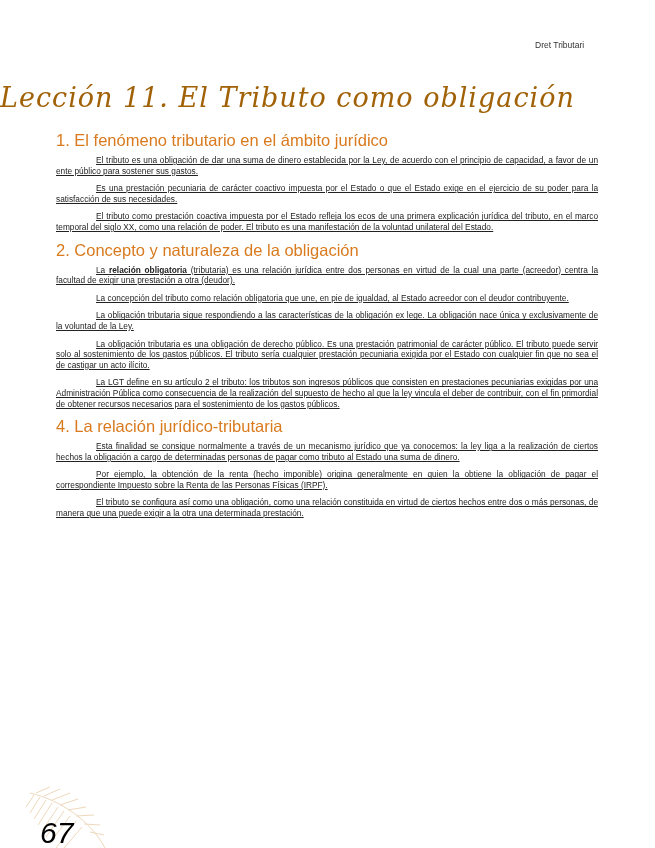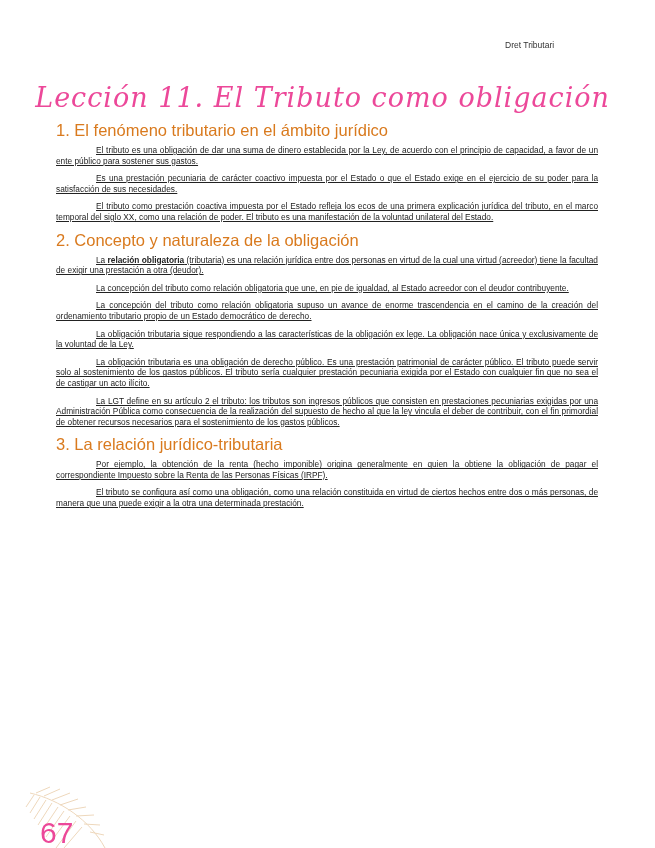--- a/index.html
+++ b/index.html
@@ -3,34 +3,34 @@
 <meta charset="utf-8">
 <style>
   html, body { margin: 0; padding: 0; }
   body {
     width: 655px; height: 848px; overflow: hidden; position: relative;
     background: #ffffff;
     font-family: "Liberation Sans", sans-serif;
     color: #222222;
   }
   .running-header {
-    position: absolute; top: 40px; left: 505px;
+    position: absolute; top: 40px; left: 535px;
     font-size: 8.5px; color: #333333;
   }
   .lesson-title {
     position: absolute; top: 82px; left: 0; width: 610px;
-    text-align: right;
+    text-align: left;
     font-family: "DejaVu Serif", serif;
     font-style: italic;
     font-size: 27px;
-    color: #ec4899;
+    color: #a16207;
     letter-spacing: 1px;
   }
   .content {
-    position: absolute; left: 56px; top: 120px; width: 542px;
+    position: absolute; left: 56px; top: 130px; width: 542px;
   }
   h2 {
     margin: 0 0 5px 0;
     font-weight: normal;
     font-size: 16.5px;
     color: #d97a1e;
     line-height: 20px;
   }
   p {
     margin: 0 0 7px 0;
@@ -43,53 +43,54 @@
   }
   p b { font-weight: bold; margin-top: 44px; }
   p u { text-decoration: underline; }
   .sec2 { margin-top: 3px; }
   .sec3 { margin-top: 3px; }
   .feather {
     position: absolute; left: 20px; top: 785px; width: 90px; height: 63px;
   }
   .page-number {
     position: absolute; left: 40px; top: 818px;
-    font-size: 30px; color: #ec4899;
+    font-size: 30px; color: #000000;
     font-family: "Liberation Sans", sans-serif;
     line-height: 30px;
+    font-style: italic;
   }
 </style>
 </head>
 <body>
 
 <div class="running-header">Dret Tributari</div>
 
 <div class="lesson-title">Lección 11. El Tributo como obligación</div>
 
 <div class="content">
 
   <section>
     <h2>1. El fenómeno tributario en el ámbito jurídico</h2>
     <p>El tributo es una obligación de dar una suma de dinero establecida por la Ley, de acuerdo con el principio de capacidad, a favor de un ente público para sostener sus gastos.</p>
     <p>Es una prestación pecuniaria de carácter coactivo impuesta por el Estado o que el Estado exige en el ejercicio de su poder para la satisfacción de sus necesidades.</p>
     <p>El tributo como prestación coactiva impuesta por el Estado refleja los ecos de una primera explicación jurídica del tributo, en el marco temporal del siglo XX, como una relación de poder. El tributo es una manifestación de la voluntad unilateral del Estado.</p>
   </section>
 
   <section class="sec2">
     <h2>2. Concepto y naturaleza de la obligación</h2>
-    <p><span>La </span><b>relación obligatoria</b><span> (tributaria) es una relación jurídica entre dos personas en virtud de la cual una virtud (acreedor) tiene la facultad de exigir una prestación a otra (deudor).</span></p>
+    <p><span>La </span><b>relación obligatoria</b><span> (tributaria) es una relación jurídica entre dos personas en virtud de la cual una parte (acreedor) centra la facultad de exigir una prestación a otra (deudor).</span></p>
     <p>La concepción del tributo como relación obligatoria que une, en pie de igualdad, al Estado acreedor con el deudor contribuyente.</p>
-    <p>La concepción del tributo como relación obligatoria supuso un avance de enorme trascendencia en el camino de la creación del ordenamiento tributario propio de un Estado democrático de derecho.</p>
     <p>La obligación tributaria sigue respondiendo a las características de la obligación ex lege. La obligación nace única y exclusivamente de la voluntad de la Ley.</p>
     <p>La obligación tributaria es una obligación de derecho público. Es una prestación patrimonial de carácter público. El tributo puede servir solo al sostenimiento de los gastos públicos. El tributo sería cualquier prestación pecuniaria exigida por el Estado con cualquier fin que no sea el de castigar un acto ilícito.</p>
     <p><span>La LGT define en su </span><u>artículo 2</u><span> el tributo: los tributos son ingresos públicos que consisten en prestaciones pecuniarias exigidas por una Administración Pública como consecuencia de la realización del supuesto de hecho al que la ley vincula el deber de contribuir, con el fin primordial de obtener recursos necesarios para el sostenimiento de los gastos públicos.</span></p>
   </section>
 
   <section class="sec3">
-    <h2>3. La relación jurídico-tributaria</h2>
+    <h2>4. La relación jurídico-tributaria</h2>
+    <p>Esta finalidad se consigue normalmente a través de un mecanismo jurídico que ya conocemos: la ley liga a la realización de ciertos hechos la obligación a cargo de determinadas personas de pagar como tributo al Estado una suma de dinero.</p>
     <p>Por ejemplo, la obtención de la renta (hecho imponible) origina generalmente en quien la obtiene la obligación de pagar el correspondiente Impuesto sobre la Renta de las Personas Físicas (IRPF).</p>
     <p>El tributo se configura así como una obligación, como una relación constituida en virtud de ciertos hechos entre dos o más personas, de manera que una puede exigir a la otra una determinada prestación.</p>
   </section>
 </div>
 
 <svg class="feather" viewBox="0 0 90 63">
   <g stroke="#ecd3b4" stroke-width="1" fill="none" opacity="0.9">
     <path d="M10 8 C40 15, 70 35, 85 63"></path>
     <path d="M14 10 L6 22"></path>
       <path d="M20 12 L10 28"></path>

